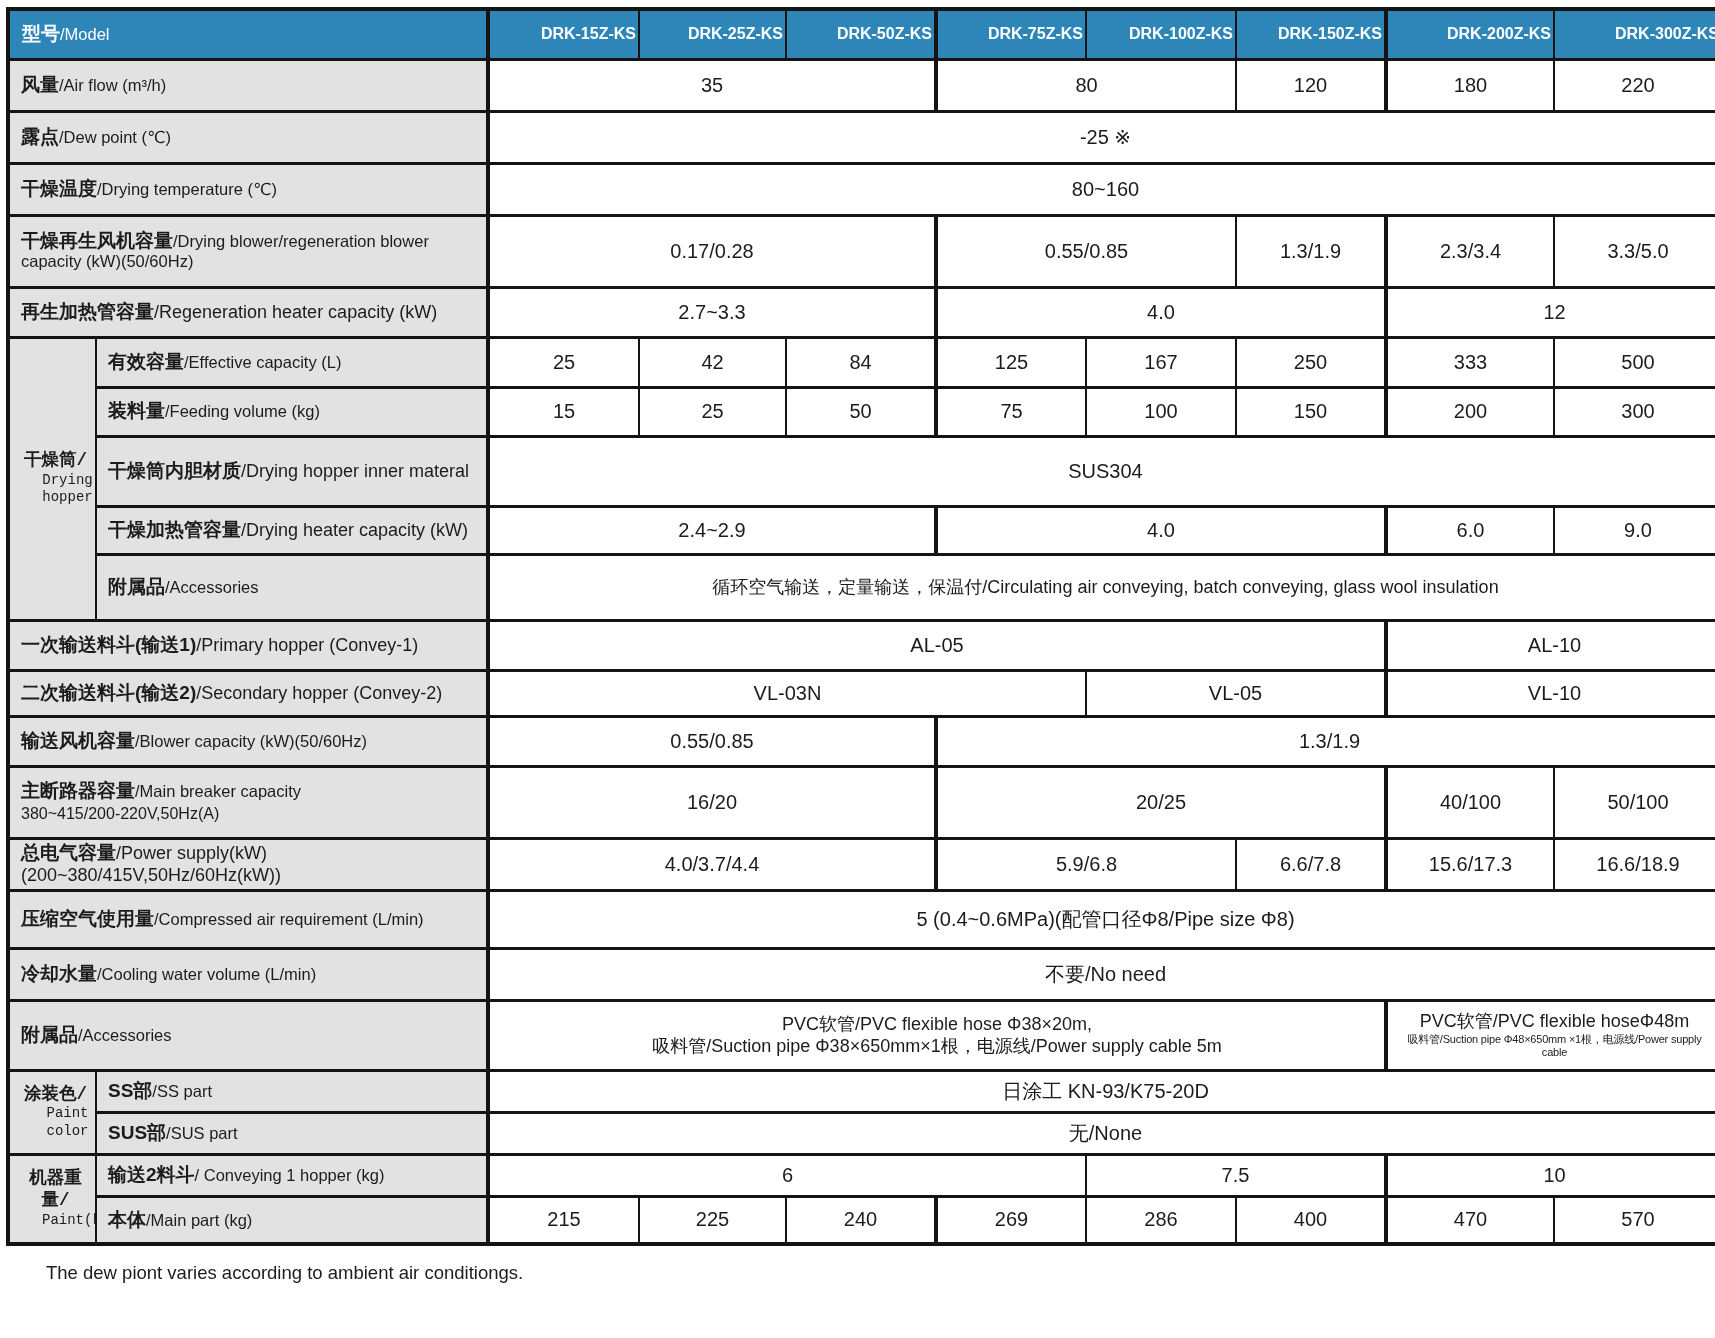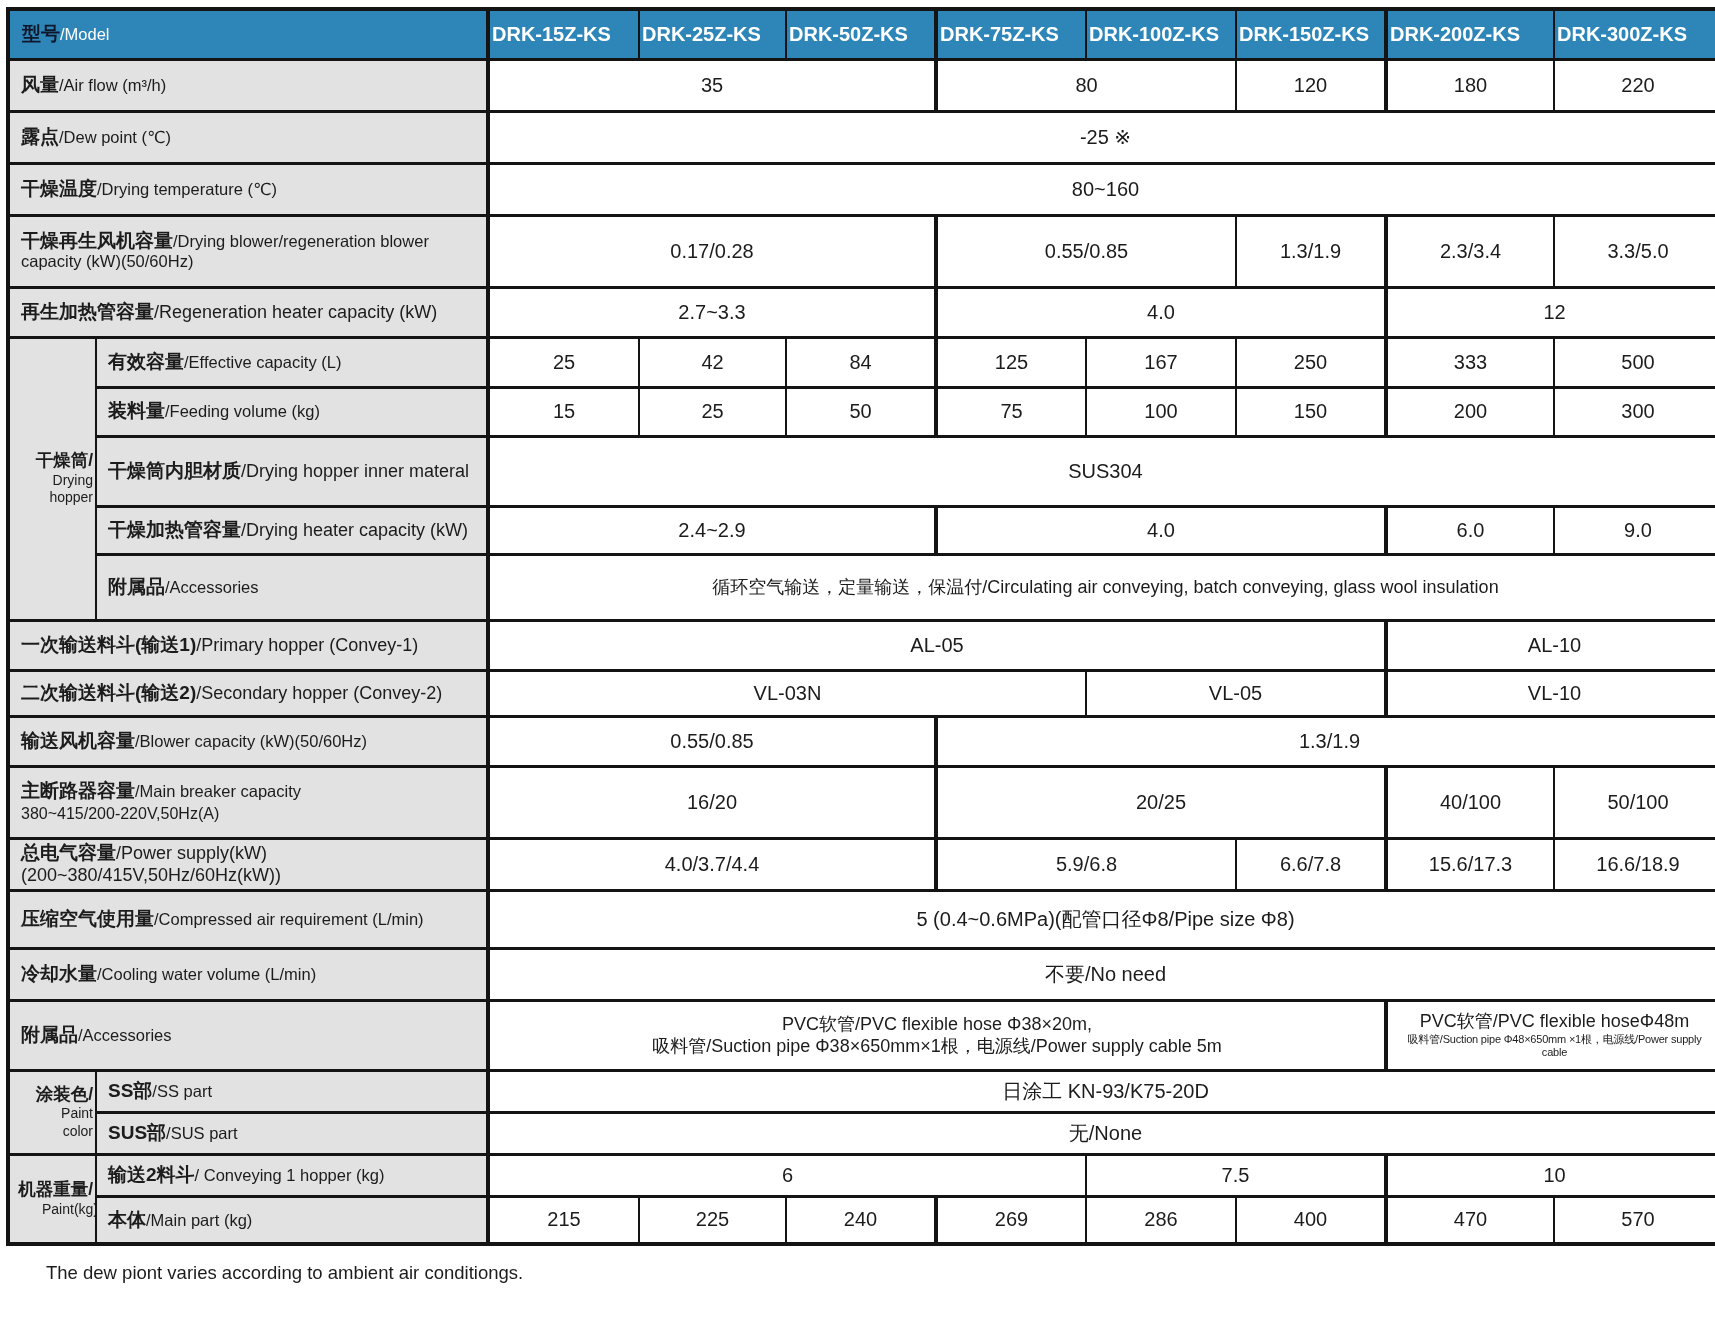--- a/index.html
+++ b/index.html
@@ -29,42 +29,43 @@
     border-top-width:3px;
     border-bottom-width:3px;
     vertical-align:middle;
     padding:2px 6px;
     overflow:hidden;
   }
   .thick{border-right-width:4px;}
   th.model-head{
     background:var(--c-header);
     color:#ffffff;
-    font-size:20px;
+    font-size:16px;
     font-weight:600;
-    text-align:left;
+    text-align:right;
     padding:4px 2px;
     letter-spacing:0px;
   }
   th.model-label{
     text-align:left;
     padding-left:12px;
     font-size:21px;
   }
   td.label-cell{
     background:var(--c-label);
     text-align:left;
     padding-left:11px;
     line-height:1.18;
   }
   td.group-cell{
     background:var(--c-label);
-    text-align:right;
+    text-align:center;
     padding:4px 2px 4px 8px;
     line-height:1.25;
+    font-family:Liberation Mono, monospace;
   }
   .zh{font-weight:700;font-size:19px;}
   .en{font-size:16.5px;font-weight:400;}
   .en.ec{font-size:18px;}
   .en2{font-size:16px;font-weight:400;margin-top:2px;}
   .g-zh{font-weight:700;font-size:17.5px;}
   .g-en{font-size:14px;margin-left:24px;}
   td.data-cell{
     background:#ffffff;
     text-align:center;
@@ -94,21 +95,21 @@
         <col style="width: 147px;">
         <col style="width: 150px;">
         <col style="width: 150px;">
         <col style="width: 150px;">
         <col style="width: 150px;">
         <col style="width: 168px;">
         <col style="width: 169px;">
       </colgroup>
     <thead>
       <tr style="height: 50px;">
-          <th class="model-head model-label thick" colspan="2"><span class="zh" style="color: #0f172a;">型号</span><span class="en" style="color: rgb(255, 255, 255);">/Model</span></th>
+          <th class="model-head model-label thick" colspan="2"><span class="zh" style="color: #ffffff;">型号</span><span class="en" style="color: rgb(255, 255, 255);">/Model</span></th>
           <th class="model-head">DRK-15Z-KS</th>
           <th class="model-head">DRK-25Z-KS</th>
           <th class="model-head thick">DRK-50Z-KS</th>
           <th class="model-head">DRK-75Z-KS</th>
           <th class="model-head">DRK-100Z-KS</th>
           <th class="model-head thick">DRK-150Z-KS</th>
           <th class="model-head">DRK-200Z-KS</th>
           <th class="model-head">DRK-300Z-KS</th>
         </tr>
     </thead>

